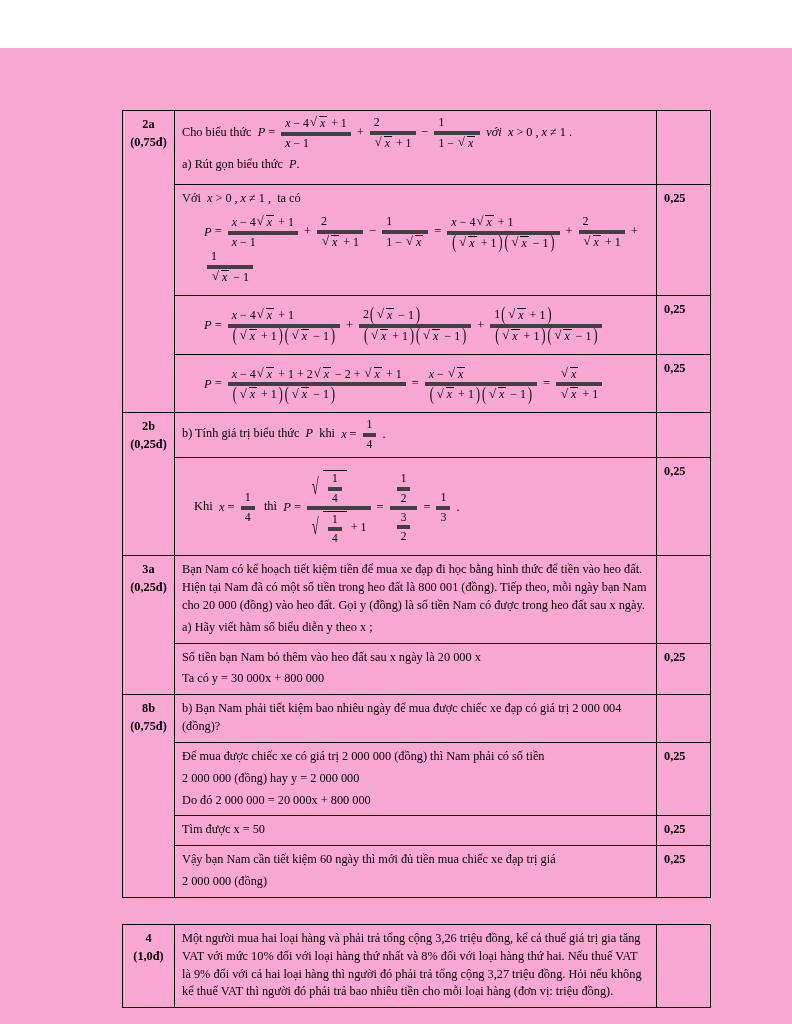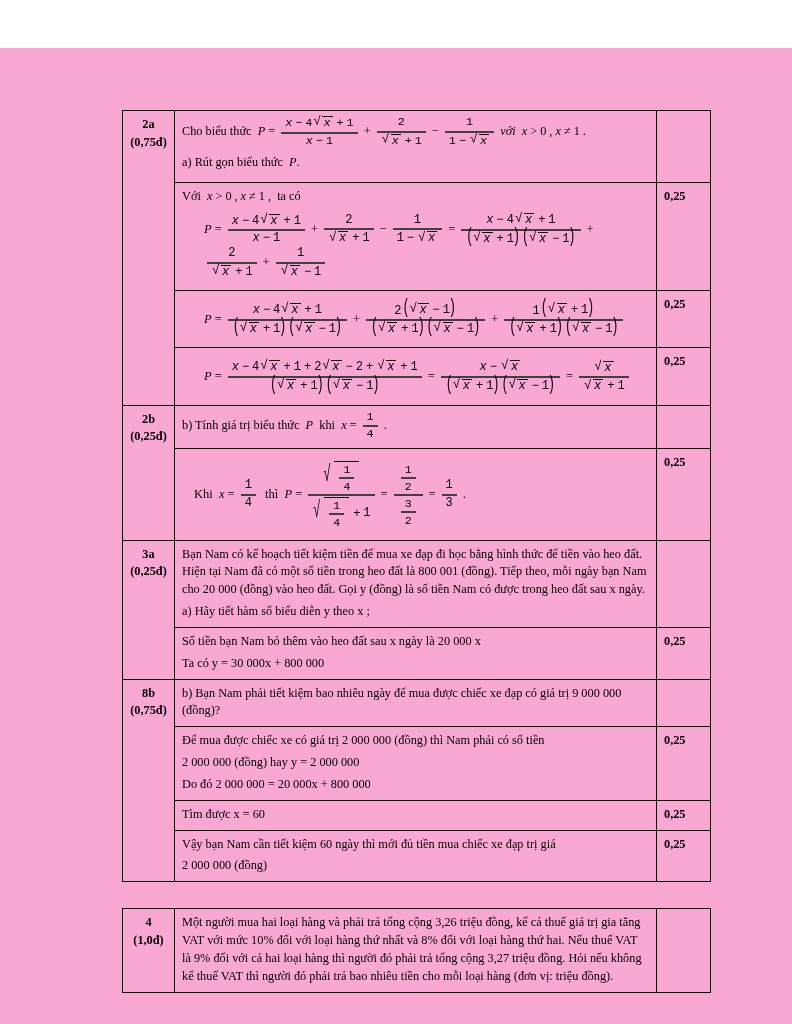--- a/index.html
+++ b/index.html
@@ -52,28 +52,27 @@
     display: block;
     margin: 7px 0 4px 22px;
     font-size: 12.5px;
   }
   .inline-math { white-space: nowrap; }
 
   
   .frac {
     display: inline-block;
     vertical-align: middle;
-    text-align: center;
+    text-align: left;
     margin: 0 3px;
     font-size: 0.96em;
     line-height: 1.15;
-    font-family: Liberation Mono, monospace;
   }
   .frac > .num { display: block; padding: 0 4px 1px 4px; }
-  .frac > .den { display: block; border-top: 2px solid #404040; padding: 1px 4px 0 4px; }
+  .frac > .den { display: block; border-top: 4px solid #404040; padding: 1px 4px 0 4px; }
 
   
   .sqrt {
     display: inline-block;
     position: relative;
     padding-left: 9px;
     margin: 0 1px;
   }
   .sqrt::before {
     content: "\221A";
@@ -225,56 +224,56 @@
           <td class="col-score">0,25</td>
         </tr>
 
         <tr>
           <td class="col-idx" rowspan="2">
             <span class="idx-main">3a</span>
             <span class="idx-sub">(0,25đ)</span>
           </td>
           <td class="col-body">
             <p>Bạn Nam có kế hoạch tiết kiệm tiền để mua xe đạp đi học bằng hình thức để tiền vào heo đất. Hiện tại Nam đã có một số tiền trong heo đất là 800 001 (đồng). Tiếp theo, mỗi ngày bạn Nam cho 20 000 (đồng) vào heo đất. Gọi y (đồng) là số tiền Nam có được trong heo đất sau x ngày.</p>
-            <p class="tight">a) Hãy tiết hàm số biểu diễn y theo x ;</p>
+            <p class="tight">a) Hãy viết hàm số biểu diễn y theo x ;</p>
           </td>
           <td class="col-score"></td>
         </tr>
 
         <tr>
           <td class="col-body">
             <p>Số tiền bạn Nam bỏ thêm vào heo đất sau x ngày là 20 000 x</p>
             <p class="tight">Ta có y = 30 000x + 800 000</p>
           </td>
           <td class="col-score">0,25</td>
         </tr>
 
         <tr>
           <td class="col-idx" rowspan="4">
             <span class="idx-main">8b</span>
             <span class="idx-sub">(0,75đ)</span>
           </td>
           <td class="col-body">
-            <p class="tight">b) Bạn Nam phải tiết kiệm bao nhiêu ngày để mua được chiếc xe đạp có giá trị 9 000 000 (đồng)?</p>
+            <p class="tight">b) Bạn Nam phải tiết kiệm bao nhiêu ngày để mua được chiếc xe đạp có giá trị 2 000 004 (đồng)?</p>
           </td>
           <td class="col-score"></td>
         </tr>
 
         <tr>
           <td class="col-body">
             <p>Để mua được chiếc xe có giá trị 2 000 000 (đồng) thì Nam phải có số tiền</p>
             <p>2 000 000 (đồng) hay y = 2 000 000</p>
             <p class="tight">Do đó 2 000 000 = 20 000x + 800 000</p>
           </td>
           <td class="col-score">0,25</td>
         </tr>
 
         <tr>
           <td class="col-body">
-            <p class="tight">Tìm được x = 60</p>
+            <p class="tight">Tìm được x = 50</p>
           </td>
           <td class="col-score">0,25</td>
         </tr>
 
         <tr>
           <td class="col-body">
             <p>Vậy bạn Nam cần tiết kiệm 60 ngày thì mới đủ tiền mua chiếc xe đạp trị giá</p>
             <p class="tight">2 000 000 (đồng)</p>
           </td>
           <td class="col-score">0,25</td>

